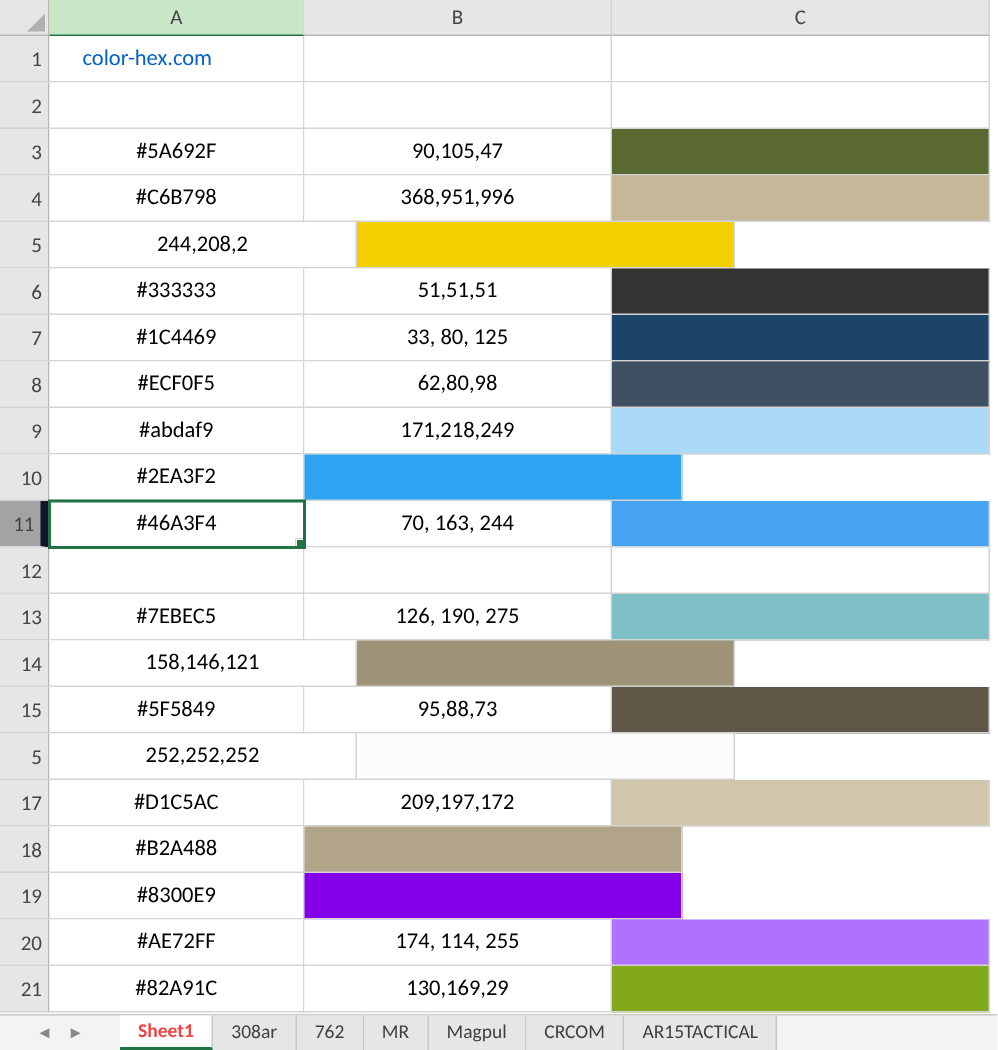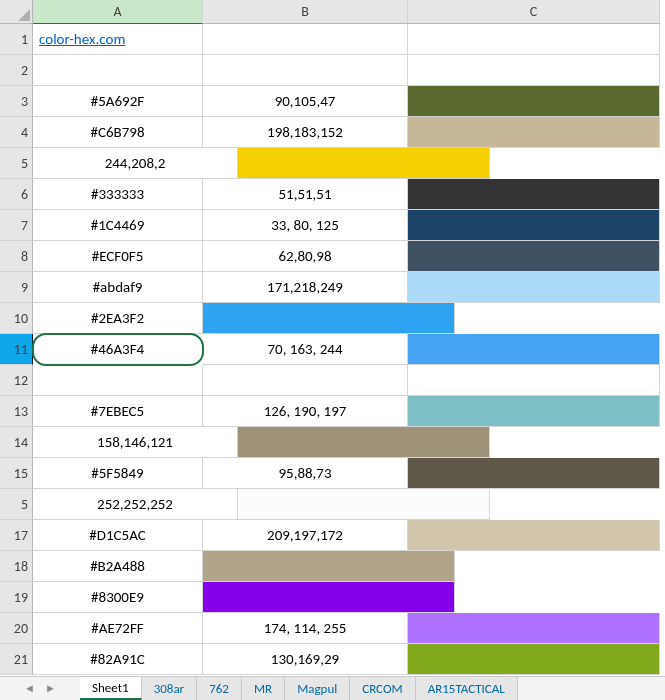--- a/index.html
+++ b/index.html
@@ -35,21 +35,21 @@
     width: 33px;
     flex: 0 0 33px;
     background: #e6e6e6;
     border-right: 1px solid #b7b7b7;
     border-bottom: 1px solid #d4d4d4;
     font-size: 14px;
     color: #444;
     justify-content: flex-end;
     padding-right: 4px;
   }
-  .rowhdr.hilite { background: #0ea5e9; border-right: 1px solid #0f172a; }
+  .rowhdr.hilite { background: #a3a3a3; border-right: 6px solid #0f172a; }
   .colhdr {
     background: #e6e6e6;
     border-bottom: 1px solid #b7b7b7;
     font-size: 14px;
     color: #444;
   }
   .colhdr.hilite { background: #c9e8c9; border-bottom: 1px solid #217346; }
   .corner {
     width: 33px; flex: 0 0 33px;
     background: #e6e6e6;
@@ -62,26 +62,25 @@
     position:absolute;
     right:2px; bottom:2px;
     width:0; height:0;
     border-style:solid;
     border-width:0 0 12px 12px;
     border-color: transparent transparent #b0b0b0 transparent;
   }
   .colA { width: 170px; flex: 0 0 170px; }
   .colB { width: 205px; flex: 0 0 205px; }
   .colC { width: 252px; flex: 0 0 252px; }
-  .link { color: #0563c1; text-decoration: underline; justify-content: flex-start; padding-left:6px;}
+  .link { color: #0563c1; justify-content: flex-start; padding-left:22px;}
   .cell.sel {
     outline: 2px solid #217346;
     outline-offset: -1px;
     z-index: 2;
-    border-radius: 13px;
   }
   .cell.sel::after {
     content:"";
     position:absolute;
     right:-3px; bottom:-3px;
     width:6px; height:6px;
     background:#217346;
     border:1px solid #fff;
   }
   
@@ -102,28 +101,28 @@
     align-items:center;
     justify-content:center;
     gap:10px;
     color:#888;
   }
   .tabnav span { font-size:11px; }
   .tab {
     padding: 0 12px;
     border-right: 1px solid #c8c8c8;
     background: #e6e6e6;
-    color:#0369a1;
+    color:#404040;
     display:flex; align-items:center;
     cursor:pointer;
   }
   .tab.active {
     background: #fff;
-    color: #000000;
-    font-weight: 400;
+    color: #ef4444;
+    font-weight: 700;
     border-bottom: 2px solid #217346;
   }
 </style>
 </head>
 <body>
 
 <div class="sheet">
 
   <div class="row hdr-row">
     <div class="cell corner"></div>
@@ -146,21 +145,21 @@
   </div>
   <div class="row">
     <div class="cell rowhdr">3</div>
     <div class="cell colA">#5A692F</div>
     <div class="cell colB">90,105,47</div>
     <div class="cell colC swatch" style="background:#5A692F"></div>
   </div>
   <div class="row">
     <div class="cell rowhdr">4</div>
     <div class="cell colA">#C6B798</div>
-    <div class="cell colB">198,183,152</div>
+    <div class="cell colB">368,951,996</div>
     <div class="cell colC swatch" style="background:#C6B798"></div>
   </div>
   <div class="row">
     <div class="cell rowhdr">5</div>
     <div class="cell colB">244,208,2</div>
     <div class="cell colC swatch" style="background:#F4D002"></div>
   </div>
   <div class="row">
     <div class="cell rowhdr">6</div>
     <div class="cell colA">#333333</div>
@@ -198,21 +197,21 @@
   </div>
   <div class="row">
     <div class="cell rowhdr">12</div>
     <div class="cell colA"></div>
     <div class="cell colB"></div>
     <div class="cell colC"></div>
   </div>
   <div class="row">
     <div class="cell rowhdr">13</div>
     <div class="cell colA">#7EBEC5</div>
-    <div class="cell colB">126, 190, 197</div>
+    <div class="cell colB">126, 190, 275</div>
     <div class="cell colC swatch" style="background:#7EBEC5"></div>
   </div>
   <div class="row">
     <div class="cell rowhdr">14</div>
     <div class="cell colB">158,146,121</div>
     <div class="cell colC swatch" style="background:#9E9279"></div>
   </div>
   <div class="row">
     <div class="cell rowhdr">15</div>
     <div class="cell colA">#5F5849</div>

